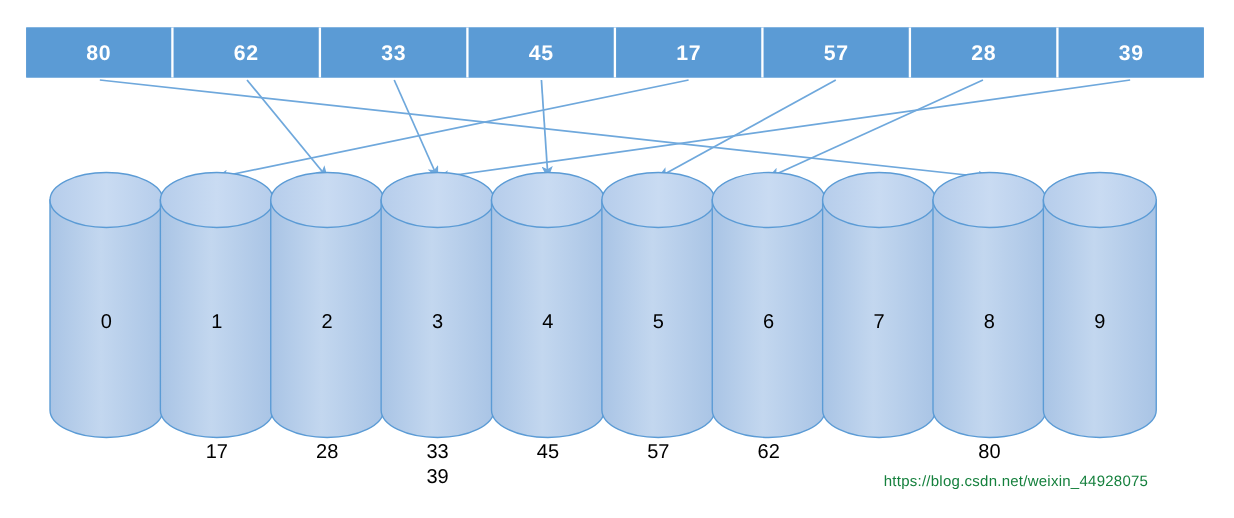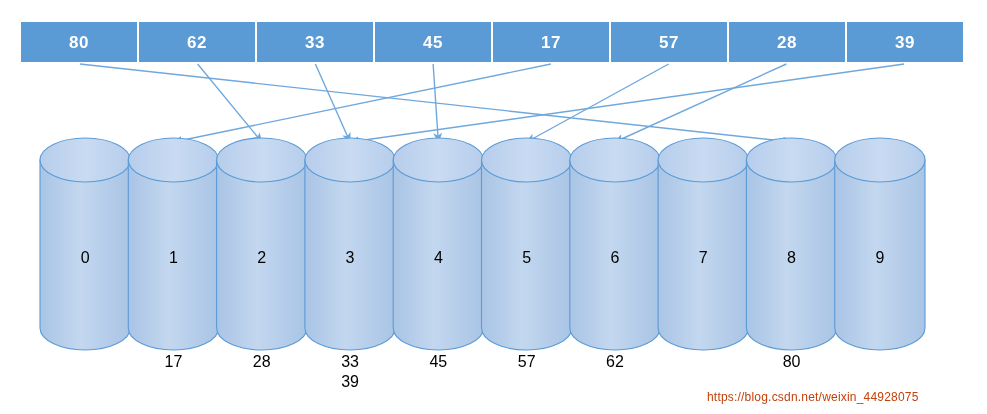--- a/index.html
+++ b/index.html
@@ -42,22 +42,22 @@
   .chain-label{
     position:absolute; color:#000000; font-size:16px;
     font-family:"Liberation Sans", sans-serif;
     transform:translateX(-50%); line-height:20px; text-align:center;
     white-space:pre-line;
   }
 
   
   .watermark{
     position:absolute; left:707px; top:378px;
-    color:#c2410c; font-size:12px; letter-spacing:.2px;
-    font-family:"Liberation Sans", sans-serif; user-select:none;margin-top:12px;
+    color:#15803d; font-size:12px; letter-spacing:.2px;
+    font-family:"Liberation Sans", sans-serif; user-select:none;
   }
 </style>
 </head>
 <body>
 
 <div id="stage">
 
   <div class="keys-row" id="keys-row">
       <div class="key-cell">
         <span class="key-text">80</span>

